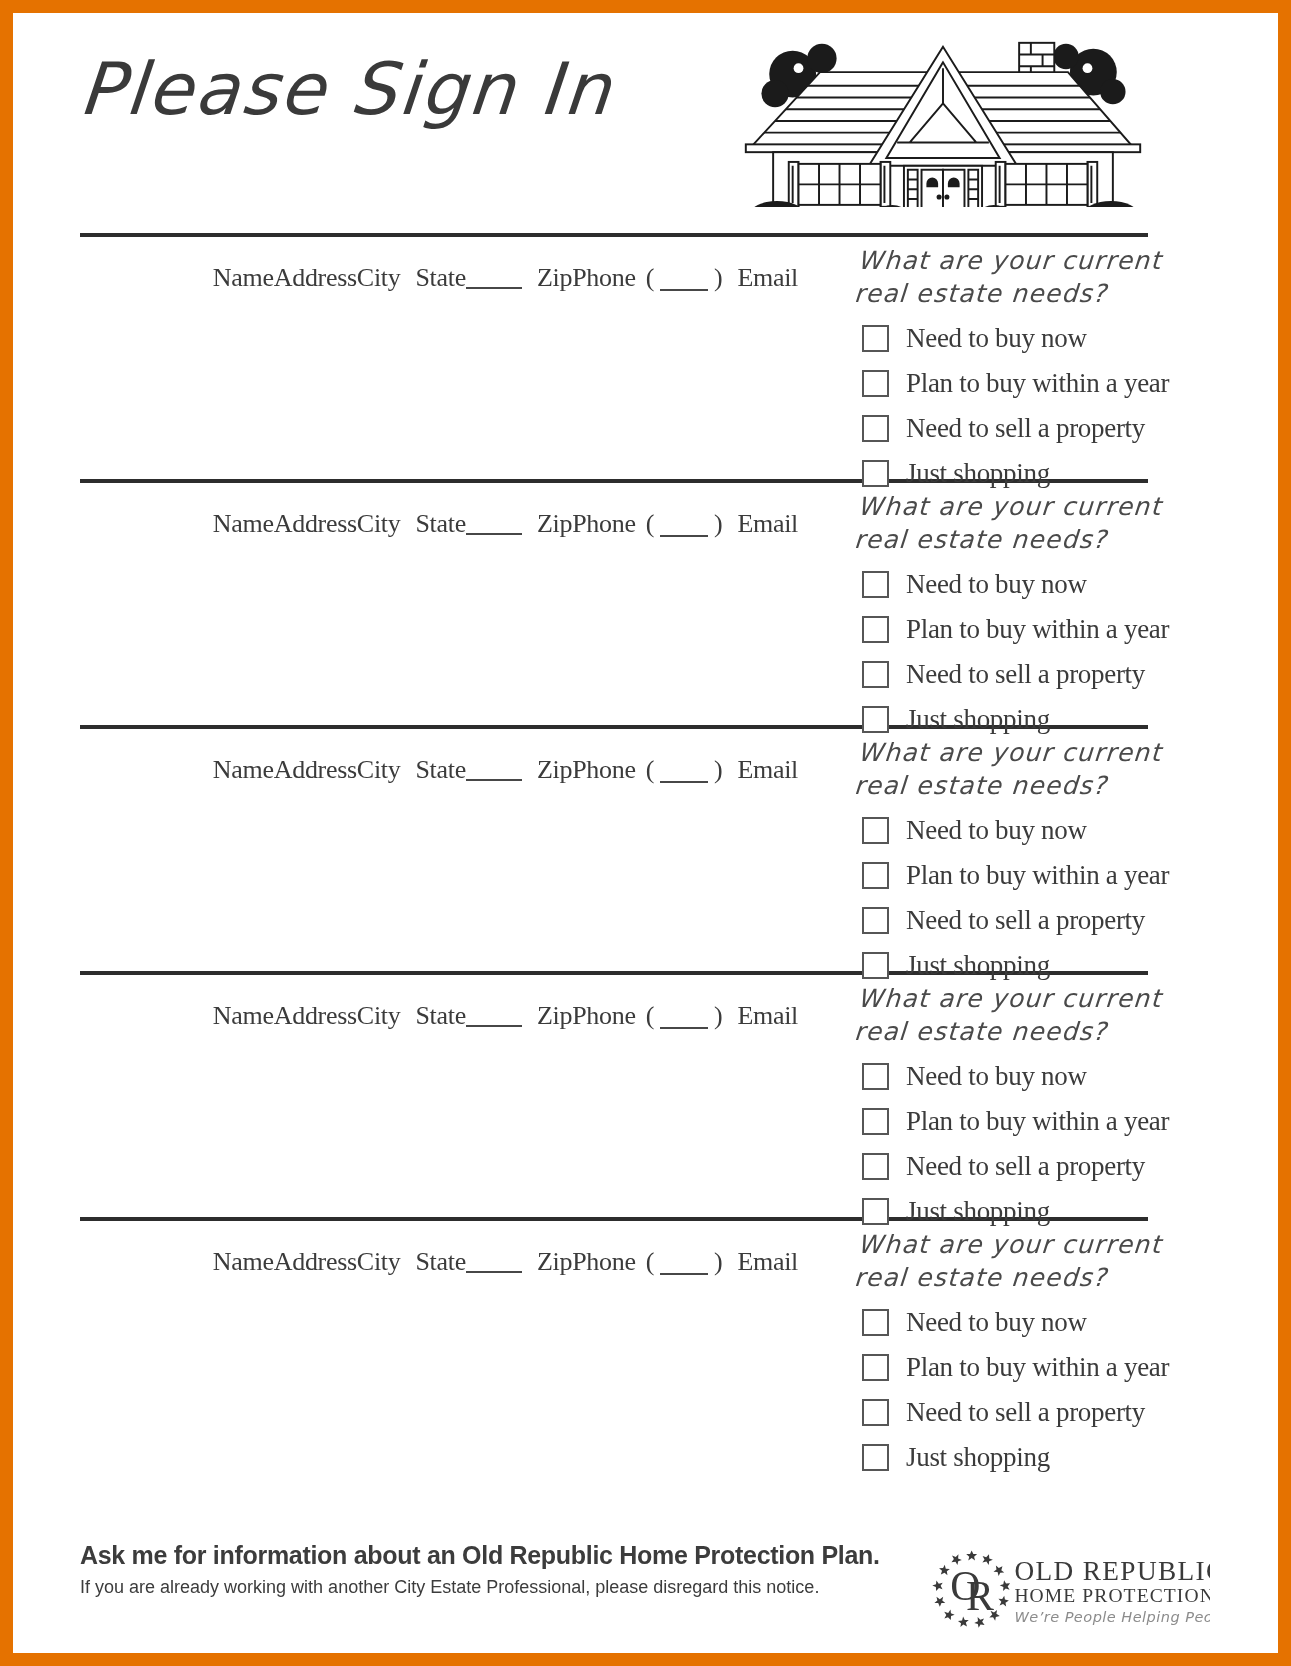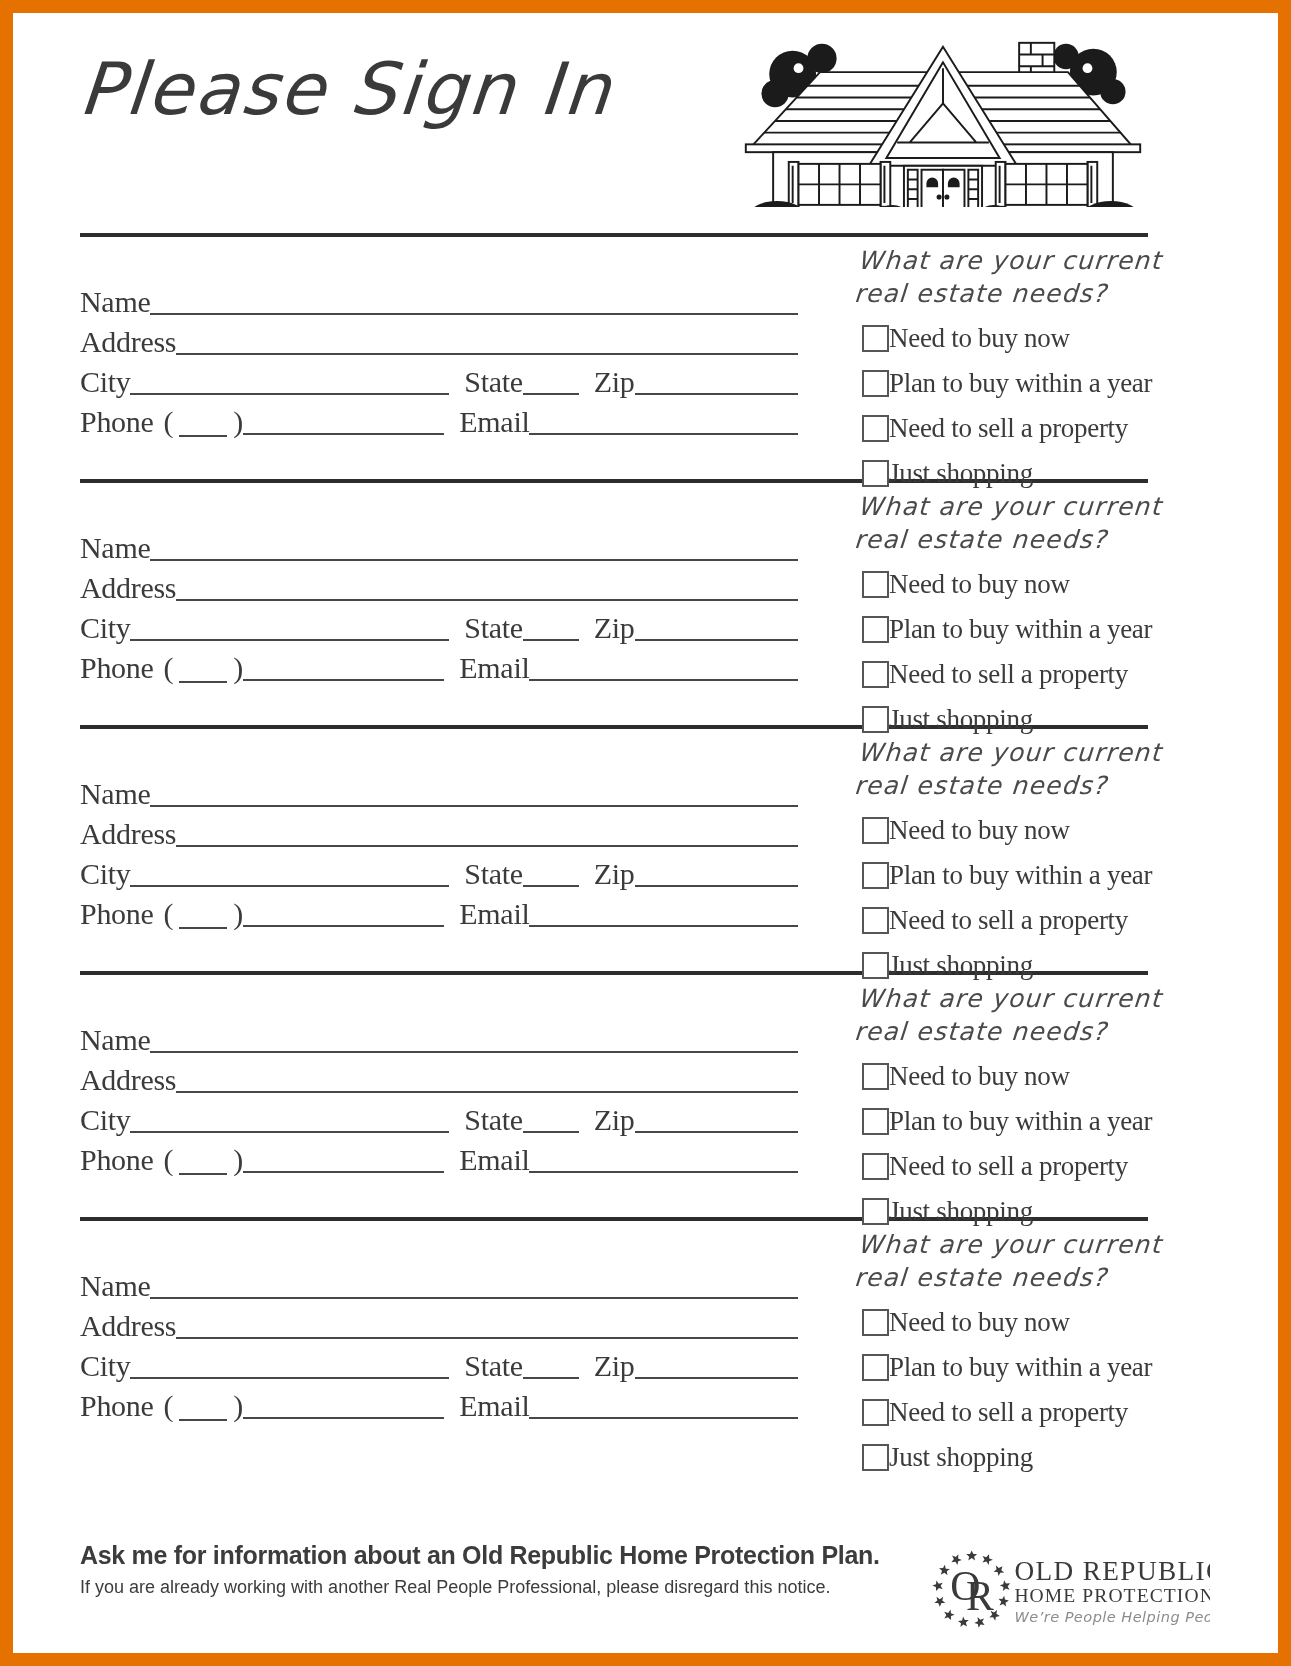--- a/index.html
+++ b/index.html
@@ -30,23 +30,23 @@
   .house{margin-top:16px;flex:0 0 auto;}
   
   .sections{flex:0 0 auto;}
   .section{
     height:246px;box-sizing:border-box;
     border-top:4px solid #2d2d2d;
     display:flex;
   }
   .left{
     width:718px;flex:0 0 auto;
-    display:flex;flex-direction:column;justify-content:center;
+    display:flex;flex-direction:row;justify-content:flex-end;
     padding:14px 0 16px 0;
-    font-size:30px;
+    font-size:26px;
   }
   .frow{display:flex;align-items:flex-end;height:40px;}
   .lbl{line-height:1;white-space:pre;letter-spacing:-0.3px;}
   .ml{margin-left:15px;}
   .mlsm{margin-left:10px;}
   .wline{border-bottom:2px solid #474747;margin-bottom:2px;display:inline-block;height:0;}
   .grow1{flex:1;}
   .grow19{flex:1.95;}
   .grow10{flex:1;}
   .grow12{flex:1.2;}
@@ -59,21 +59,21 @@
     font-style:italic;
     font-size:25px;
     letter-spacing:1.2px;
     line-height:1.3;
     color:#4a4a4a;
     transform:skewX(-7deg);
     transform-origin:left top;
     white-space:nowrap;
   }
   .opts{margin-top:13px;display:flex;flex-direction:column;gap:14px;}
-  .opt{display:flex;align-items:center;height:31px;white-space:nowrap;font-size:27px;letter-spacing:-0.3px;}
+  .opt{display:flex;align-items:center;gap:17px;height:31px;white-space:nowrap;font-size:27px;letter-spacing:-0.3px;}
   .box{width:27px;height:27px;border:2px solid #565656;box-sizing:border-box;flex:0 0 auto;background:#fff;}
   
   .ftr{flex:1;display:flex;justify-content:space-between;align-items:center;}
   .f-left{padding-top:22px;font-family:"Liberation Sans", sans-serif;color:#3c3c3c;}
   .f1{font-size:25px;font-weight:bold;letter-spacing:-0.3px;}
   .f2{font-size:18px;margin-top:7px;}
   .f-right{padding-top:66px;margin-right:-62px;flex:0 0 auto;}
 </style>
 </head>
 <body>
@@ -419,21 +419,21 @@
             <span>Just shopping</span>
           </div>
         </div>
       </div>
     </section>
   </div>
 
   <div class="ftr">
     <div class="f-left">
       <div class="f1">Ask me for information about an Old Republic Home Protection Plan.</div>
-      <div class="f2">If you are already working with another Real People Professional, please disregard this notice.</div>
+      <div class="f2">If you are already working with another City Estate Professional, please disregard this notice.</div>
     </div>
     <div class="f-right">
       <svg width="282" height="91" viewBox="0 0 310 100" aria-hidden="true">
         <defs>
           <path id="st" d="M0,-6 L1.8,-1.9 L6,-1.9 L2.7,1 L3.7,5 L0,2.4 L-3.7,5 L-2.7,1 L-6,-1.9 L-1.8,-1.9 Z"></path>
         </defs>
         <g fill="#3a3a3a">
           <use href="#st" transform="translate(48,13)"></use>
           <use href="#st" transform="translate(65,17) rotate(20)"></use>
           <use href="#st" transform="translate(78,29) rotate(40)"></use>

